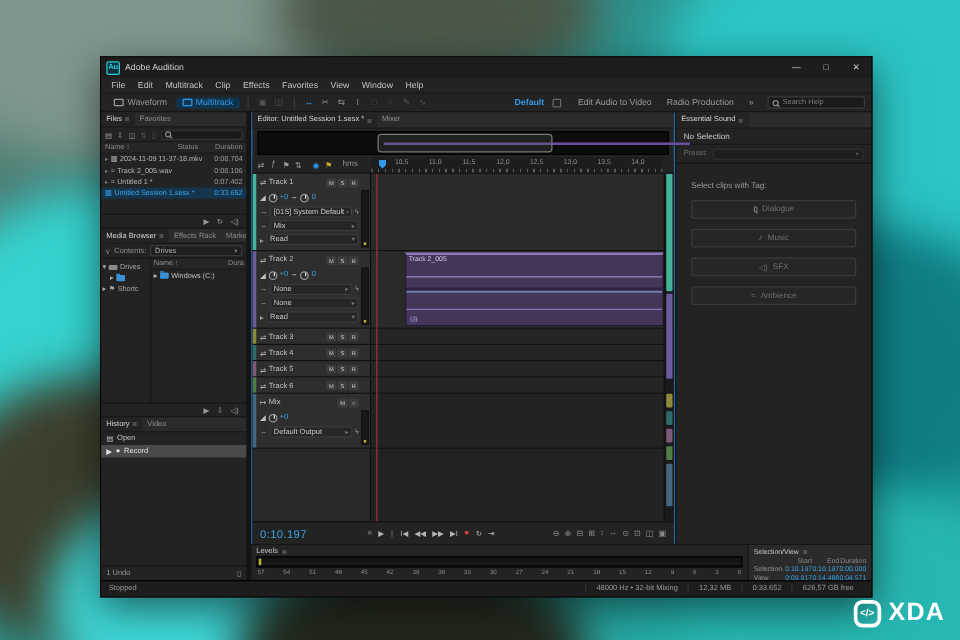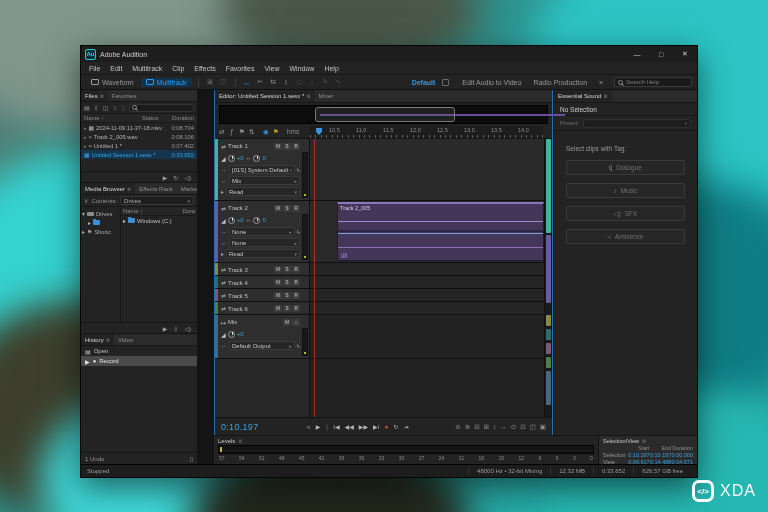--- a/index.html
+++ b/index.html
@@ -28,21 +28,21 @@
   .tool.active{color:#3398e8}
   .tool.dim{color:#555}
   .wslabel{color:#9a9a9a;padding:0 5px}
   .wslabel.active{color:#3398e8;font-weight:bold}
   .wsgrid{width:7px;height:7px;border:1px solid #666;border-radius:1px;margin-right:6px}
   .helpsearch{width:78px;height:10px;background:#1a1a1a;border:1px solid #3a3a3a;border-radius:2px;color:#7a7a7a;
     display:flex;align-items:center;gap:3px;padding:0 3px;font-size:6px;margin-left:4px}
   .mag{width:5px;height:5px;border:1px solid #888;border-radius:50%;position:relative;flex:none}
   .mag::after{content:"";position:absolute;width:3px;height:1px;background:#888;transform:rotate(45deg);right:-2px;bottom:-1px}
   
-  .content{position:absolute;top:44px;left:0;right:0;bottom:13px;display:flex;background:#141414;gap:17px}
+  .content{position:absolute;top:44px;left:0;right:0;bottom:13px;display:flex;background:#141414;gap:4px}
   .leftdock{width:116px;display:flex;flex-direction:column;gap:1px}
   .panel{background:#232323;display:flex;flex-direction:column;min-height:0}
   .ptabs{height:12px;display:flex;align-items:center;background:#2b2b2b;font-size:6px;color:#8f8f8f;border-bottom:1px solid #171717;overflow:hidden;flex:none}
   .ptab{padding:0 4px;height:100%;display:flex;align-items:center;gap:2px;white-space:nowrap}
   .ptab.active{background:#232323;color:#d4d4d4}
   .ham{color:#777;font-size:5px}
   .ficons{height:12px;display:flex;align-items:center;gap:4px;padding:0 3px;border-bottom:1px solid #171717;color:#9a9a9a;font-size:6px;flex:none}
   .ficons .dim{color:#555}
   .fsearch{flex:1;height:8px;background:#1a1a1a;border:1px solid #333;display:flex;align-items:center;padding:0 2px;border-radius:2px}
   .fcols{height:9px;display:flex;font-size:5.8px;color:#8a8a8a;background:#262626;padding:0 3px;align-items:center;border-bottom:1px solid #1a1a1a;flex:none}
@@ -150,21 +150,21 @@
   .svgrid .l{text-align:left}
   
   .statusbar{position:absolute;left:0;right:0;bottom:0;height:13px;background:#1d1d1d;display:flex;align-items:center;
     padding:0 6px;font-size:6px;color:#9a9a9a;border-top:1px solid #000}
   .sright{margin-left:auto;display:flex;align-items:center}
   .sseg{padding:0 8px;border-left:1px solid #333}
   
   .xda{position:absolute;right:12px;bottom:10px;display:flex;align-items:center;gap:6px;color:#fff;z-index:50}
   .xdaicon{width:22px;height:22px;border:3px solid #fff;border-radius:7px;display:flex;align-items:center;justify-content:center;
     font-size:8px;font-weight:bold;color:#fff}
-  .xdatext{font-size:16px;font-weight:normal;letter-spacing:1px}
+  .xdatext{font-size:20px;font-weight:bold;letter-spacing:1px}
 </style>
 </head>
 <body>
 
 <div class="desktop">
   <div class="blob" style="left:-70px;top:-80px;width:340px;height:210px;background:#7e968c"></div>
   <div class="blob" style="left:220px;top:-50px;width:260px;height:120px;background:#4a5747"></div>
   <div class="blob" style="right:-90px;top:-70px;width:330px;height:290px;background:#2cc4c4"></div>
   <div class="blob" style="right:-50px;top:180px;width:240px;height:230px;background:#0f7d84"></div>
   <div class="blob" style="left:-60px;top:150px;width:300px;height:260px;background:#35d2cf"></div>

